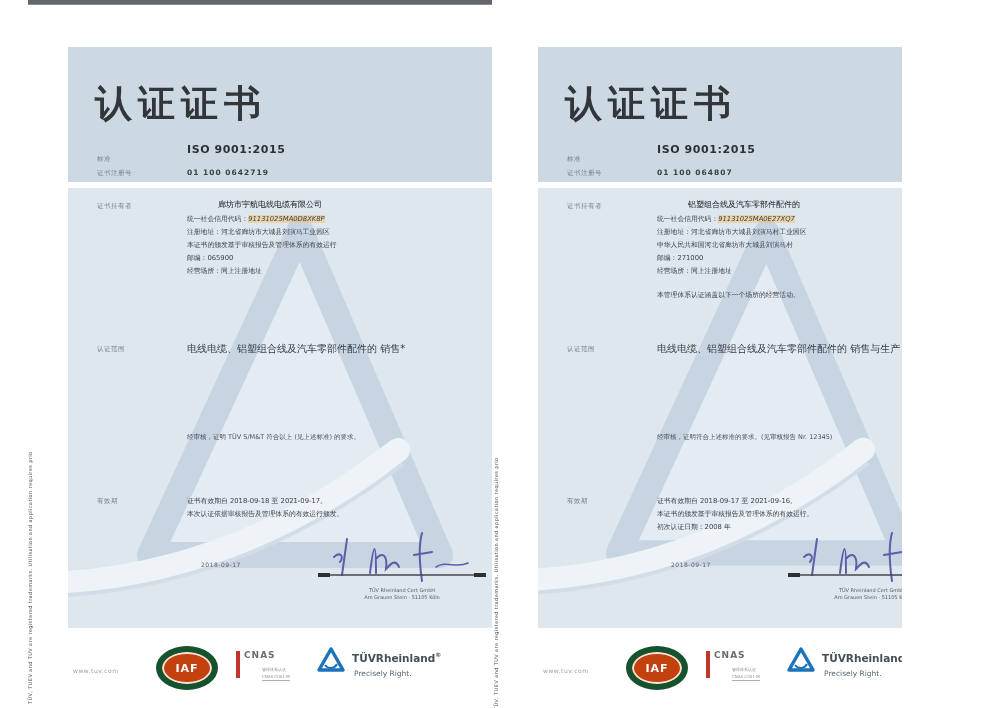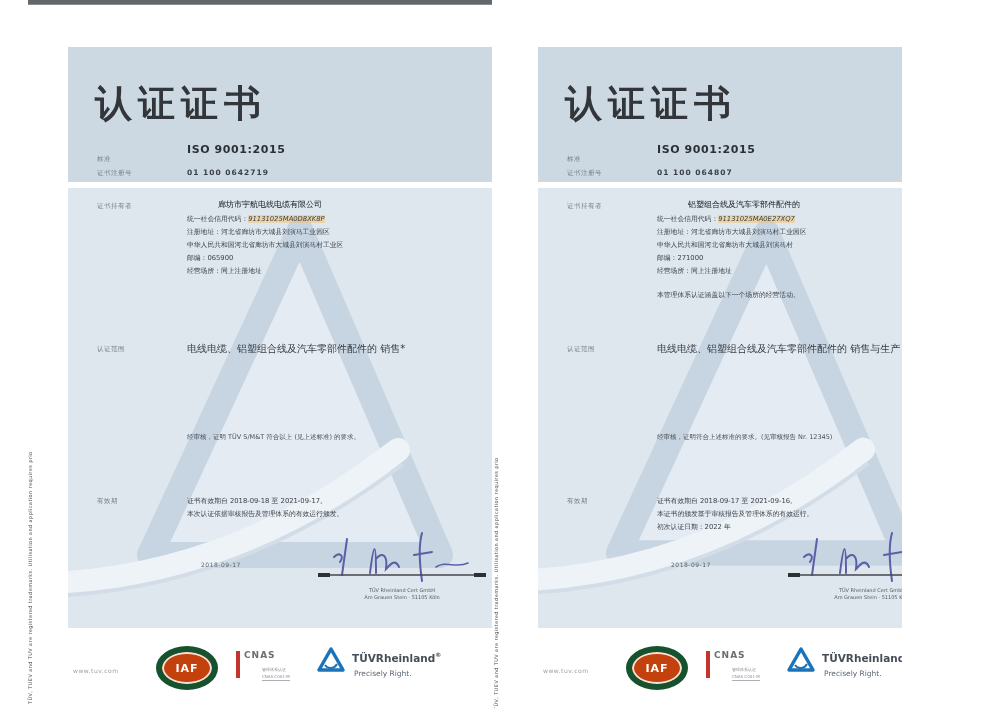--- a/index.html
+++ b/index.html
@@ -82,21 +82,21 @@
       <div class="val std">ISO 9001:2015</div>
 
       <div class="lbl reg-l">证书注册号</div>
       <div class="val reg">01 100 0642719</div>
 
       <div class="lbl holder-l">证书持有者</div>
       <div class="val holder">
         <div class="company">廊坊市宇航电线电缆有限公司</div>
         <div class="h-line"><span>统一社会信用代码：</span><span class="hl">91131025MA0D8XK8P</span></div>
         <div class="h-line">注册地址：河北省廊坊市大城县刘演马工业园区</div>
-        <div class="h-line">中华人民共和国河北省廊坊市大城县刘演马村工业区</div>
+        <div class="h-line">本证书的颁发基于审核报告及管理体系的有效运行</div>
         <div class="h-line">邮编：065900</div>
         <div class="h-line">经营场所：同上注册地址</div>
       </div>
 
       <div class="lbl scope-l">认证范围</div>
       <div class="val scope">电线电缆、铝塑组合线及汽车零部件配件的 销售*</div>
 
       <div class="val conf">经审核，证明 TÜV S/M&amp;T 符合以上 (见上述标准) 的要求。</div>
 
       <div class="lbl valid-l">有效期</div>
@@ -152,21 +152,21 @@
 
       <div class="lbl scope-l">认证范围</div>
       <div class="val scope">电线电缆、铝塑组合线及汽车零部件配件的 销售与生产</div>
 
       <div class="val conf">经审核，证明符合上述标准的要求。(见审核报告 Nr. 12345)</div>
 
       <div class="lbl valid-l">有效期</div>
       <div class="val valid">
         <div>证书有效期自 2018-09-17 至 2021-09-16。</div>
         <div>本证书的颁发基于审核报告及管理体系的有效运行。</div>
-        <div>初次认证日期：2022 年</div>
+        <div>初次认证日期：2008 年</div>
       </div>
 
       <div class="fcode">2018-09-17</div>
 
       <div class="sig">
         <svg width="168" height="58" viewBox="0 0 168 58">
           <path d="M24,50 L29,14 M16,32 C21,27 27,30 22,37" fill="none" stroke="#5b5fa8" stroke-width="2" stroke-linecap="round"></path>
           <path d="M52,48 C56,16 58,16 58,48 M58,34 C64,26 70,30 68,44 C72,40 77,33 81,42" fill="none" stroke="#5b5fa8" stroke-width="2" stroke-linecap="round"></path>
           <path d="M104,8 C100,22 102,42 104,56 M96,30 L114,27" fill="none" stroke="#5b5fa8" stroke-width="2" stroke-linecap="round"></path>
           <path d="M118,42 C128,35 138,44 150,38" fill="none" stroke="#5b5fa8" stroke-width="1.6" stroke-linecap="round"></path>

